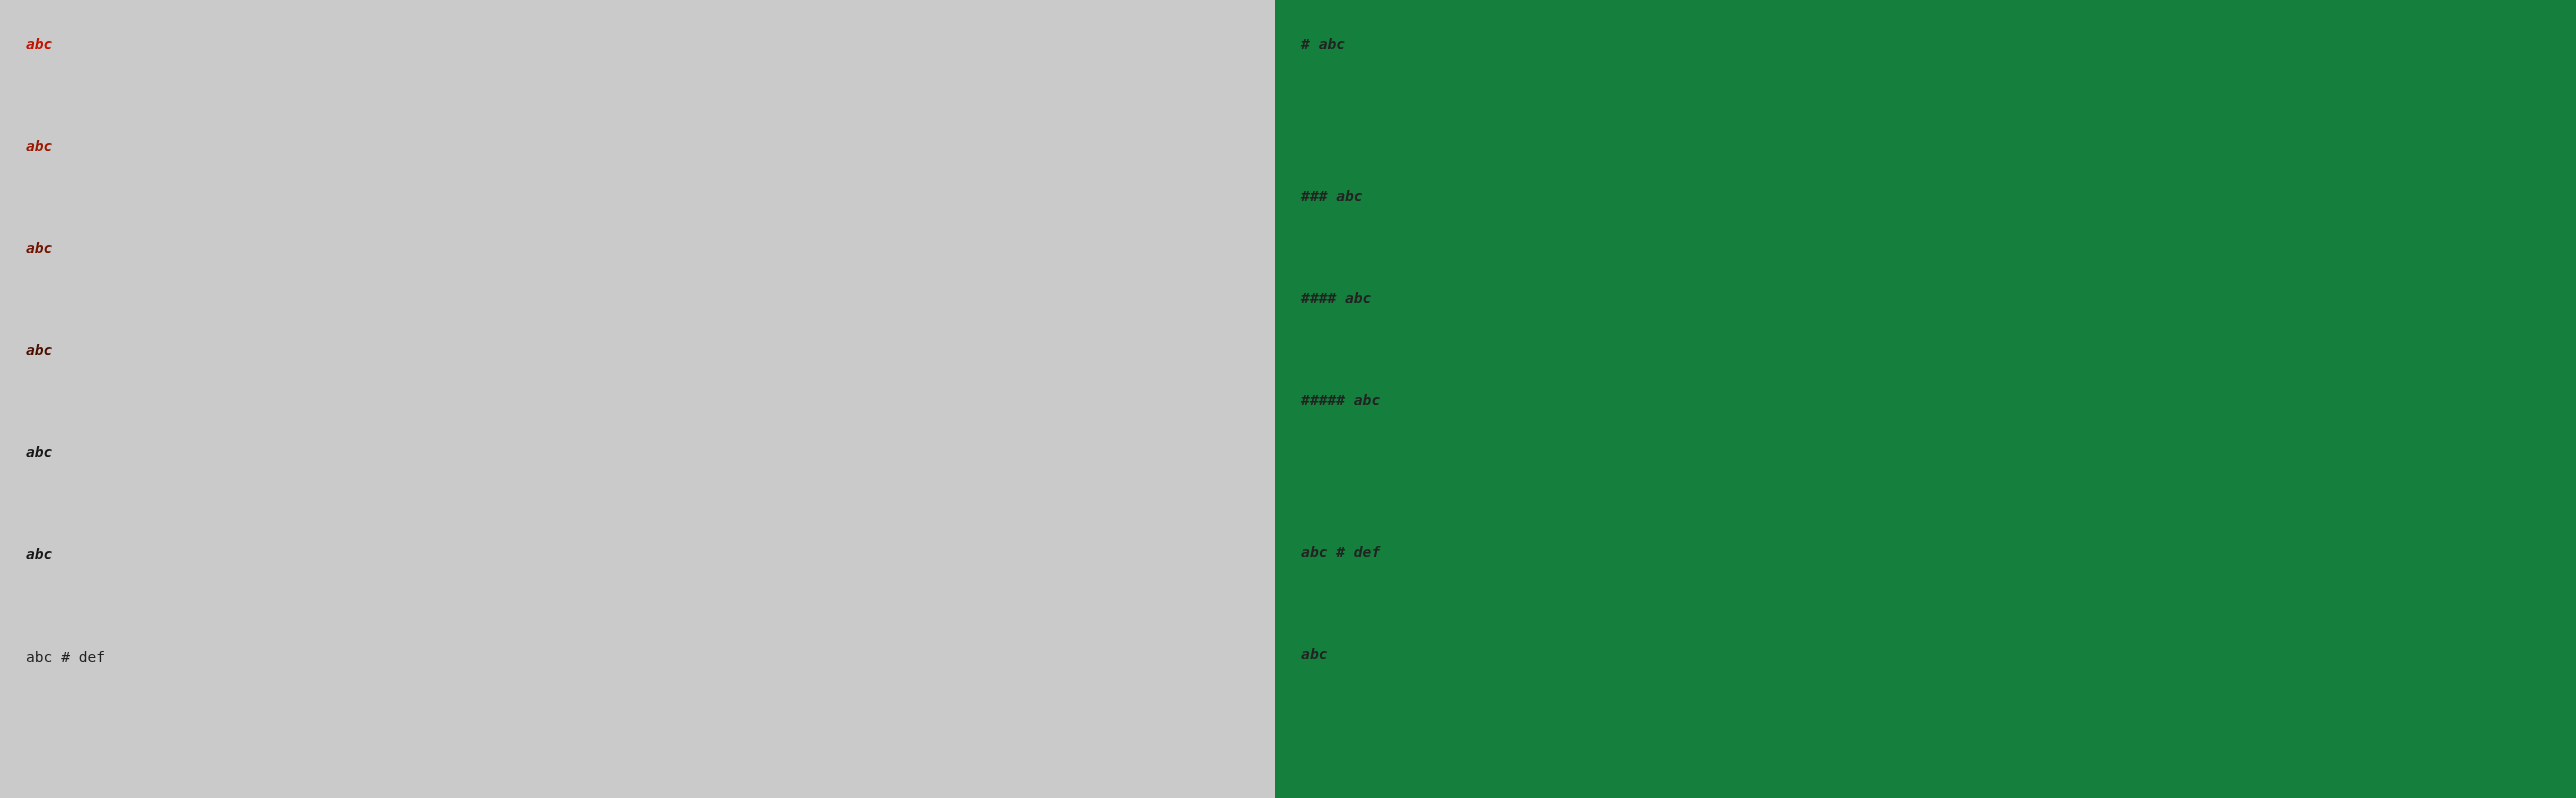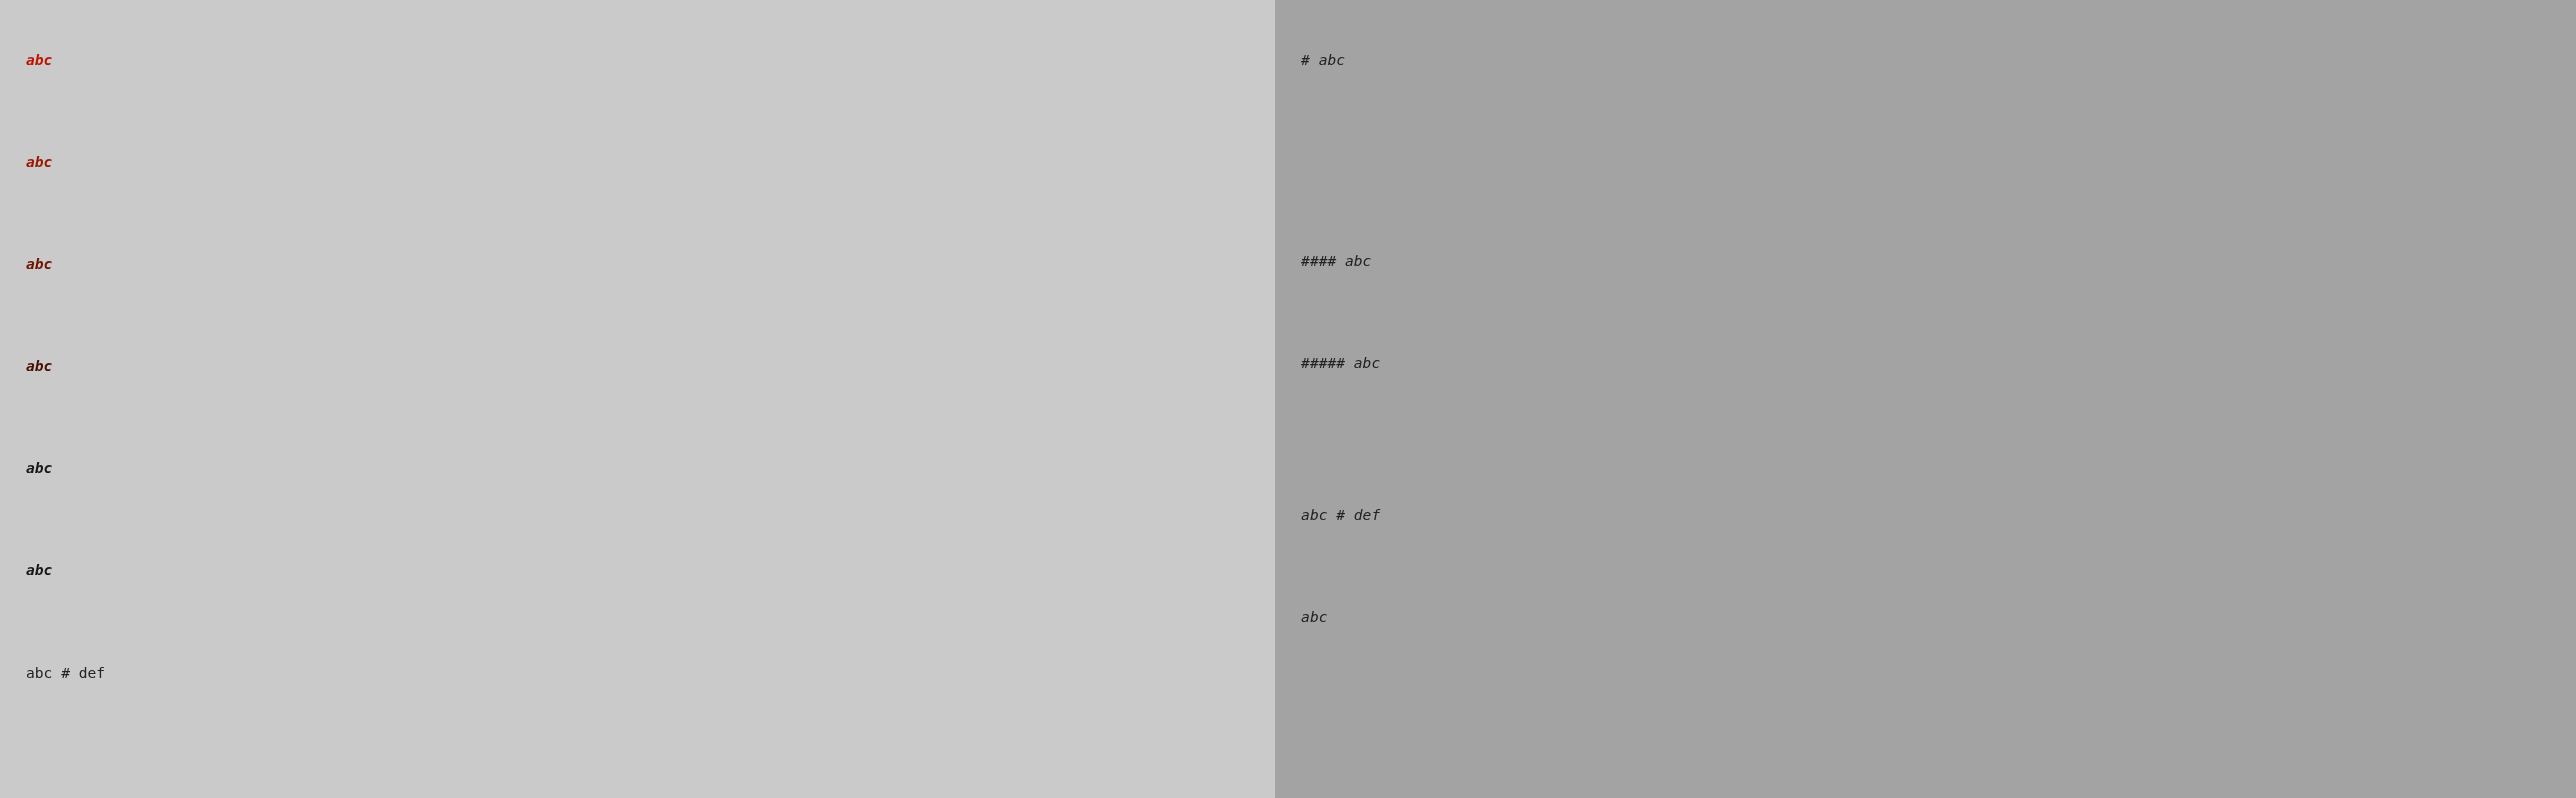--- a/index.html
+++ b/index.html
@@ -7,31 +7,32 @@
   body {
     display: flex;
     font-family: "DejaVu Sans Mono", "Menlo", "Consolas", monospace;
     font-size: 14.6px;
     line-height: 1.2;
     background: #cacaca;
     color: #222;
   }
   .pane {
     height: 100%;
-    padding: 16px 26px;
+    padding: 0 26px;
     white-space: pre-wrap;
     overflow: hidden;
   }
   .left {
     width: 49.5%;
     background: #cacaca;
   }
   .right {
     width: 50.5%;
-    background: #a3a3a3;
+    background: #15803d;
+    font-weight: bold;
   }
   .gap { height: 14.6px; }
   .h1 { color: #bf1200; font-weight: bold; font-style: italic; }
   .h2 { color: #991700; font-weight: bold; font-style: italic; }
   .h3 { color: #6e1300; font-weight: bold; font-style: italic; }
   .h4 { color: #4a0f00; font-weight: bold; font-style: italic; }
   .h5 { color: #171717; font-weight: bold; font-style: italic; }
   .h6 { color: #171717; font-weight: bold; font-style: italic; }
   .right .rline { font-style: italic; }
 </style>
@@ -59,20 +60,21 @@
   
   
   
   
 </div>
 
 <div class="pane right">
   <div class="rline"># abc</div>
   <div class="gap"></div>
   <div class="gap"></div>
+  <div class="rline">### abc</div>
   <div class="gap"></div>
   <div class="rline">#### abc</div>
   <div class="gap"></div>
   <div class="rline">##### abc</div>
   <div class="gap"></div>
   <div class="gap"></div>
   <div class="rline">abc # def</div>
   <div class="gap"></div>
   <div class="rline">abc</div>
   

